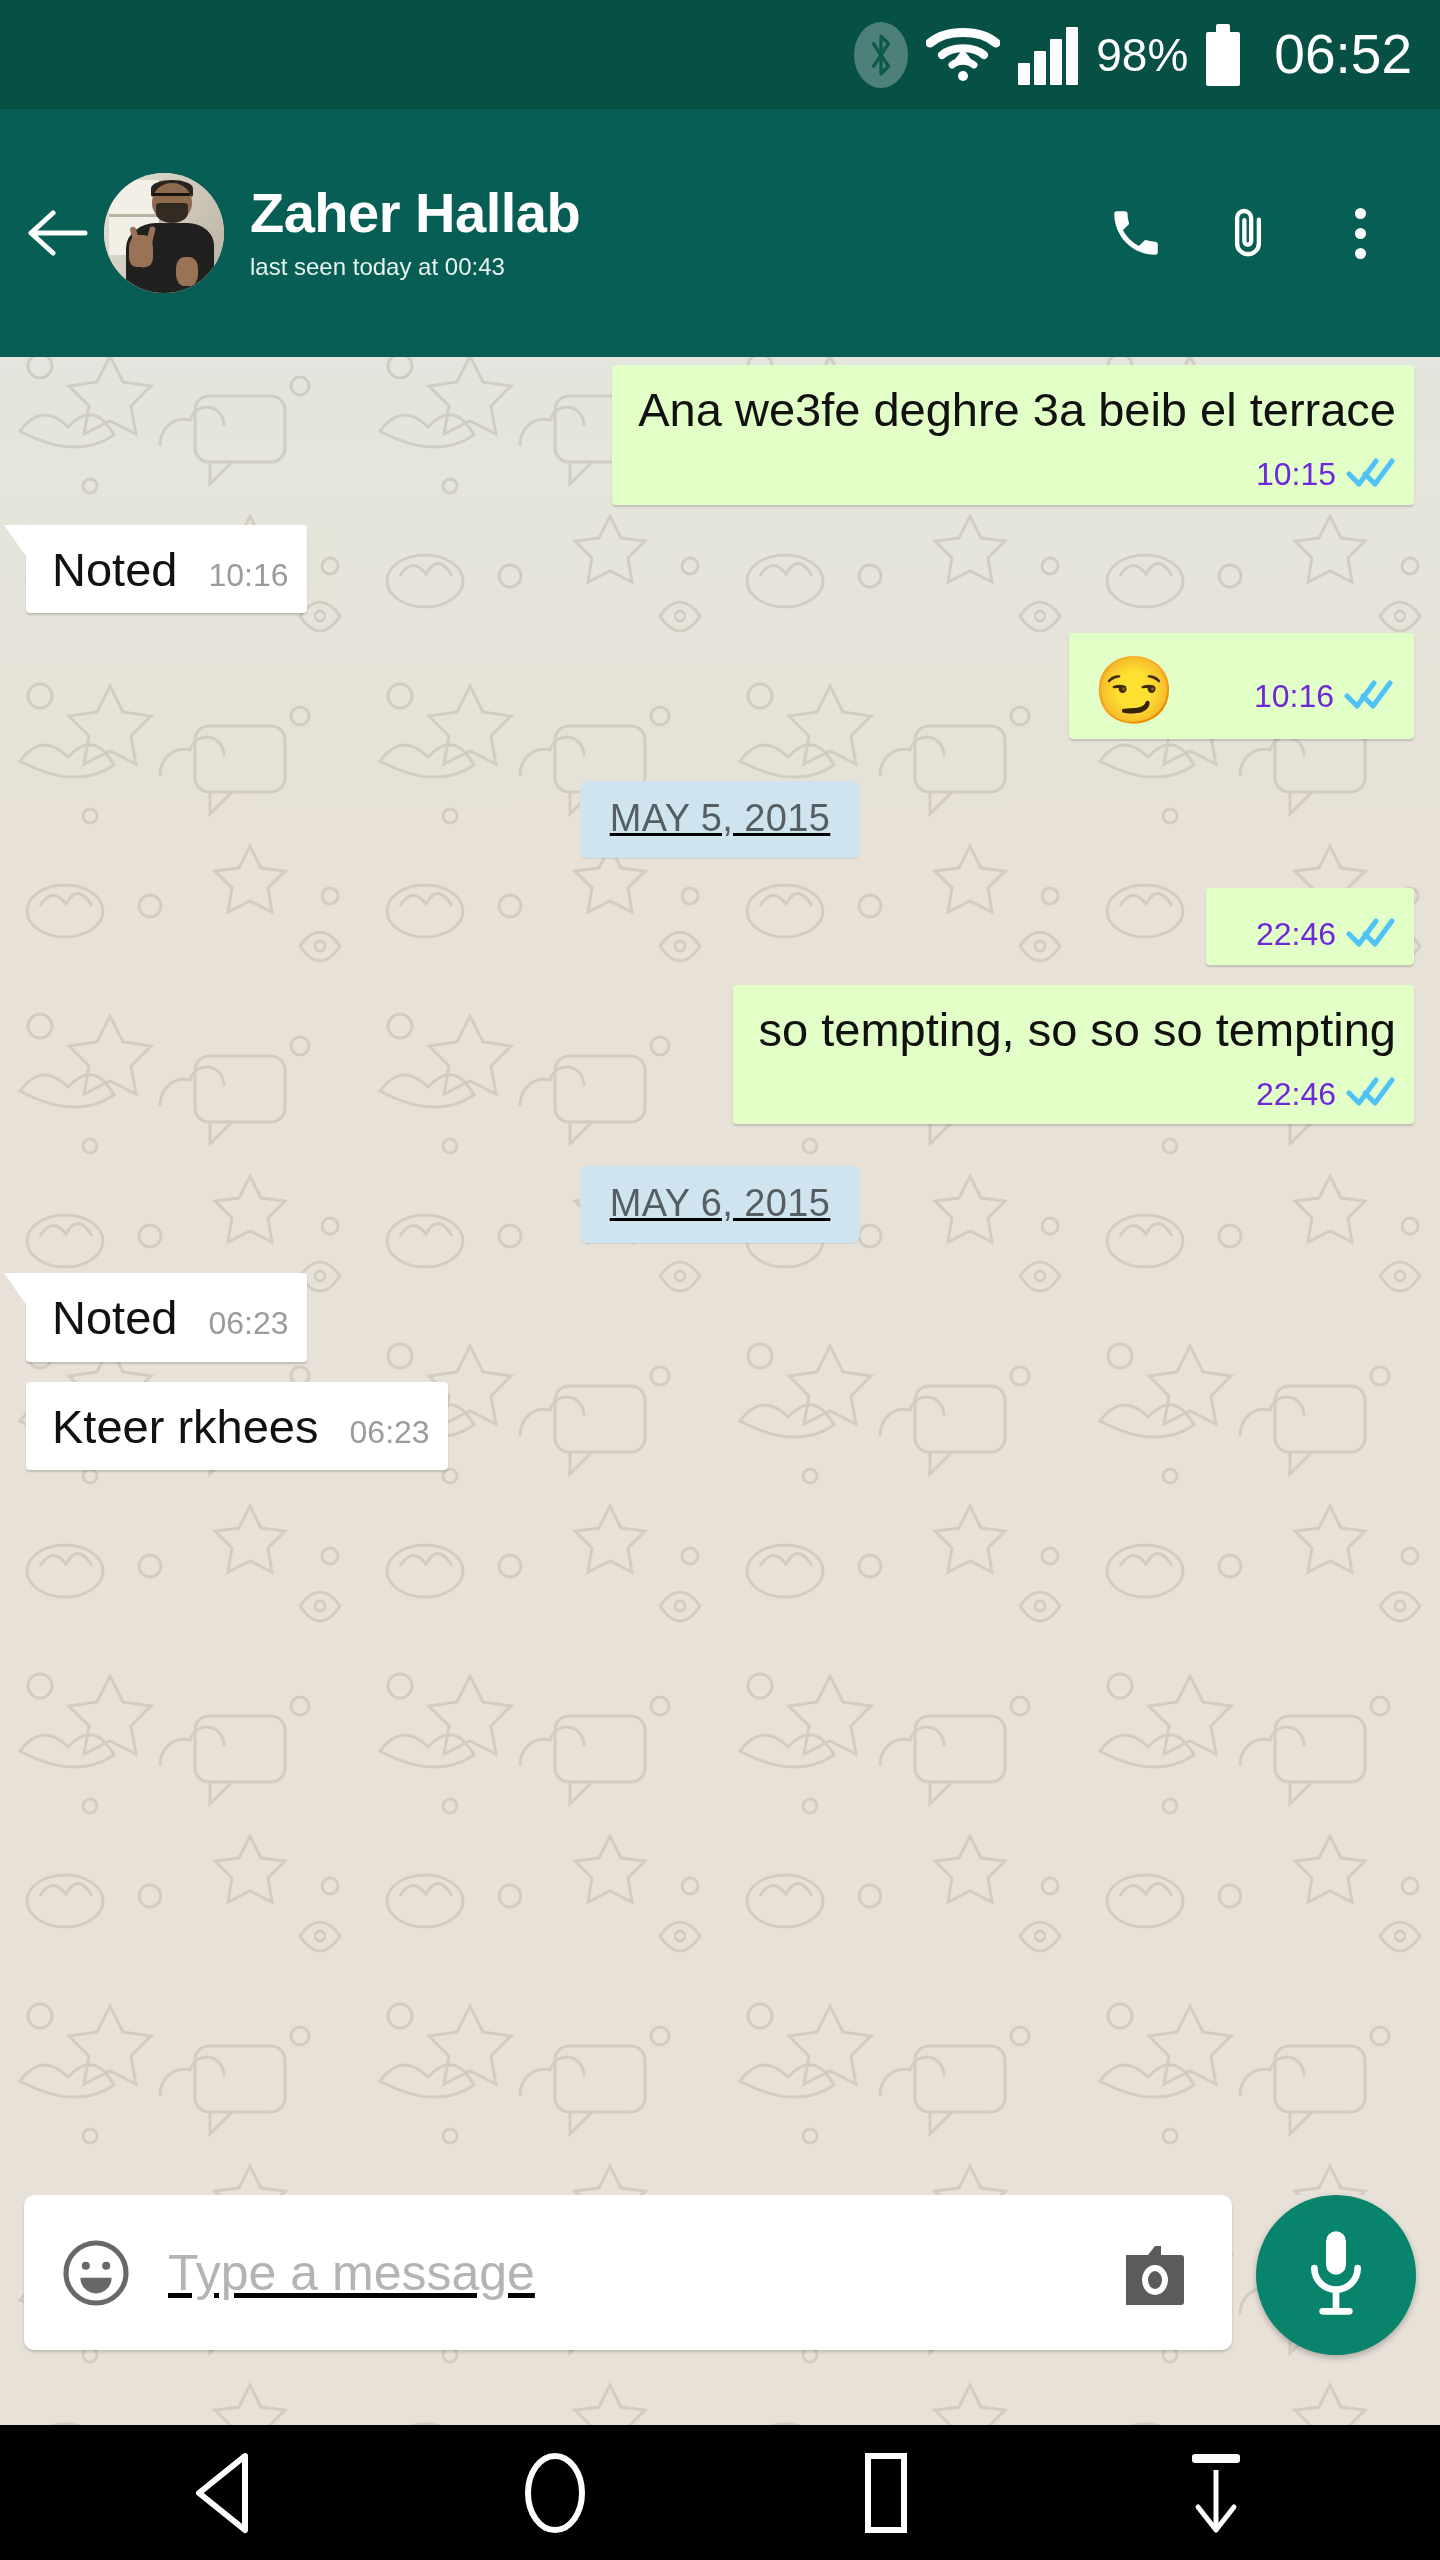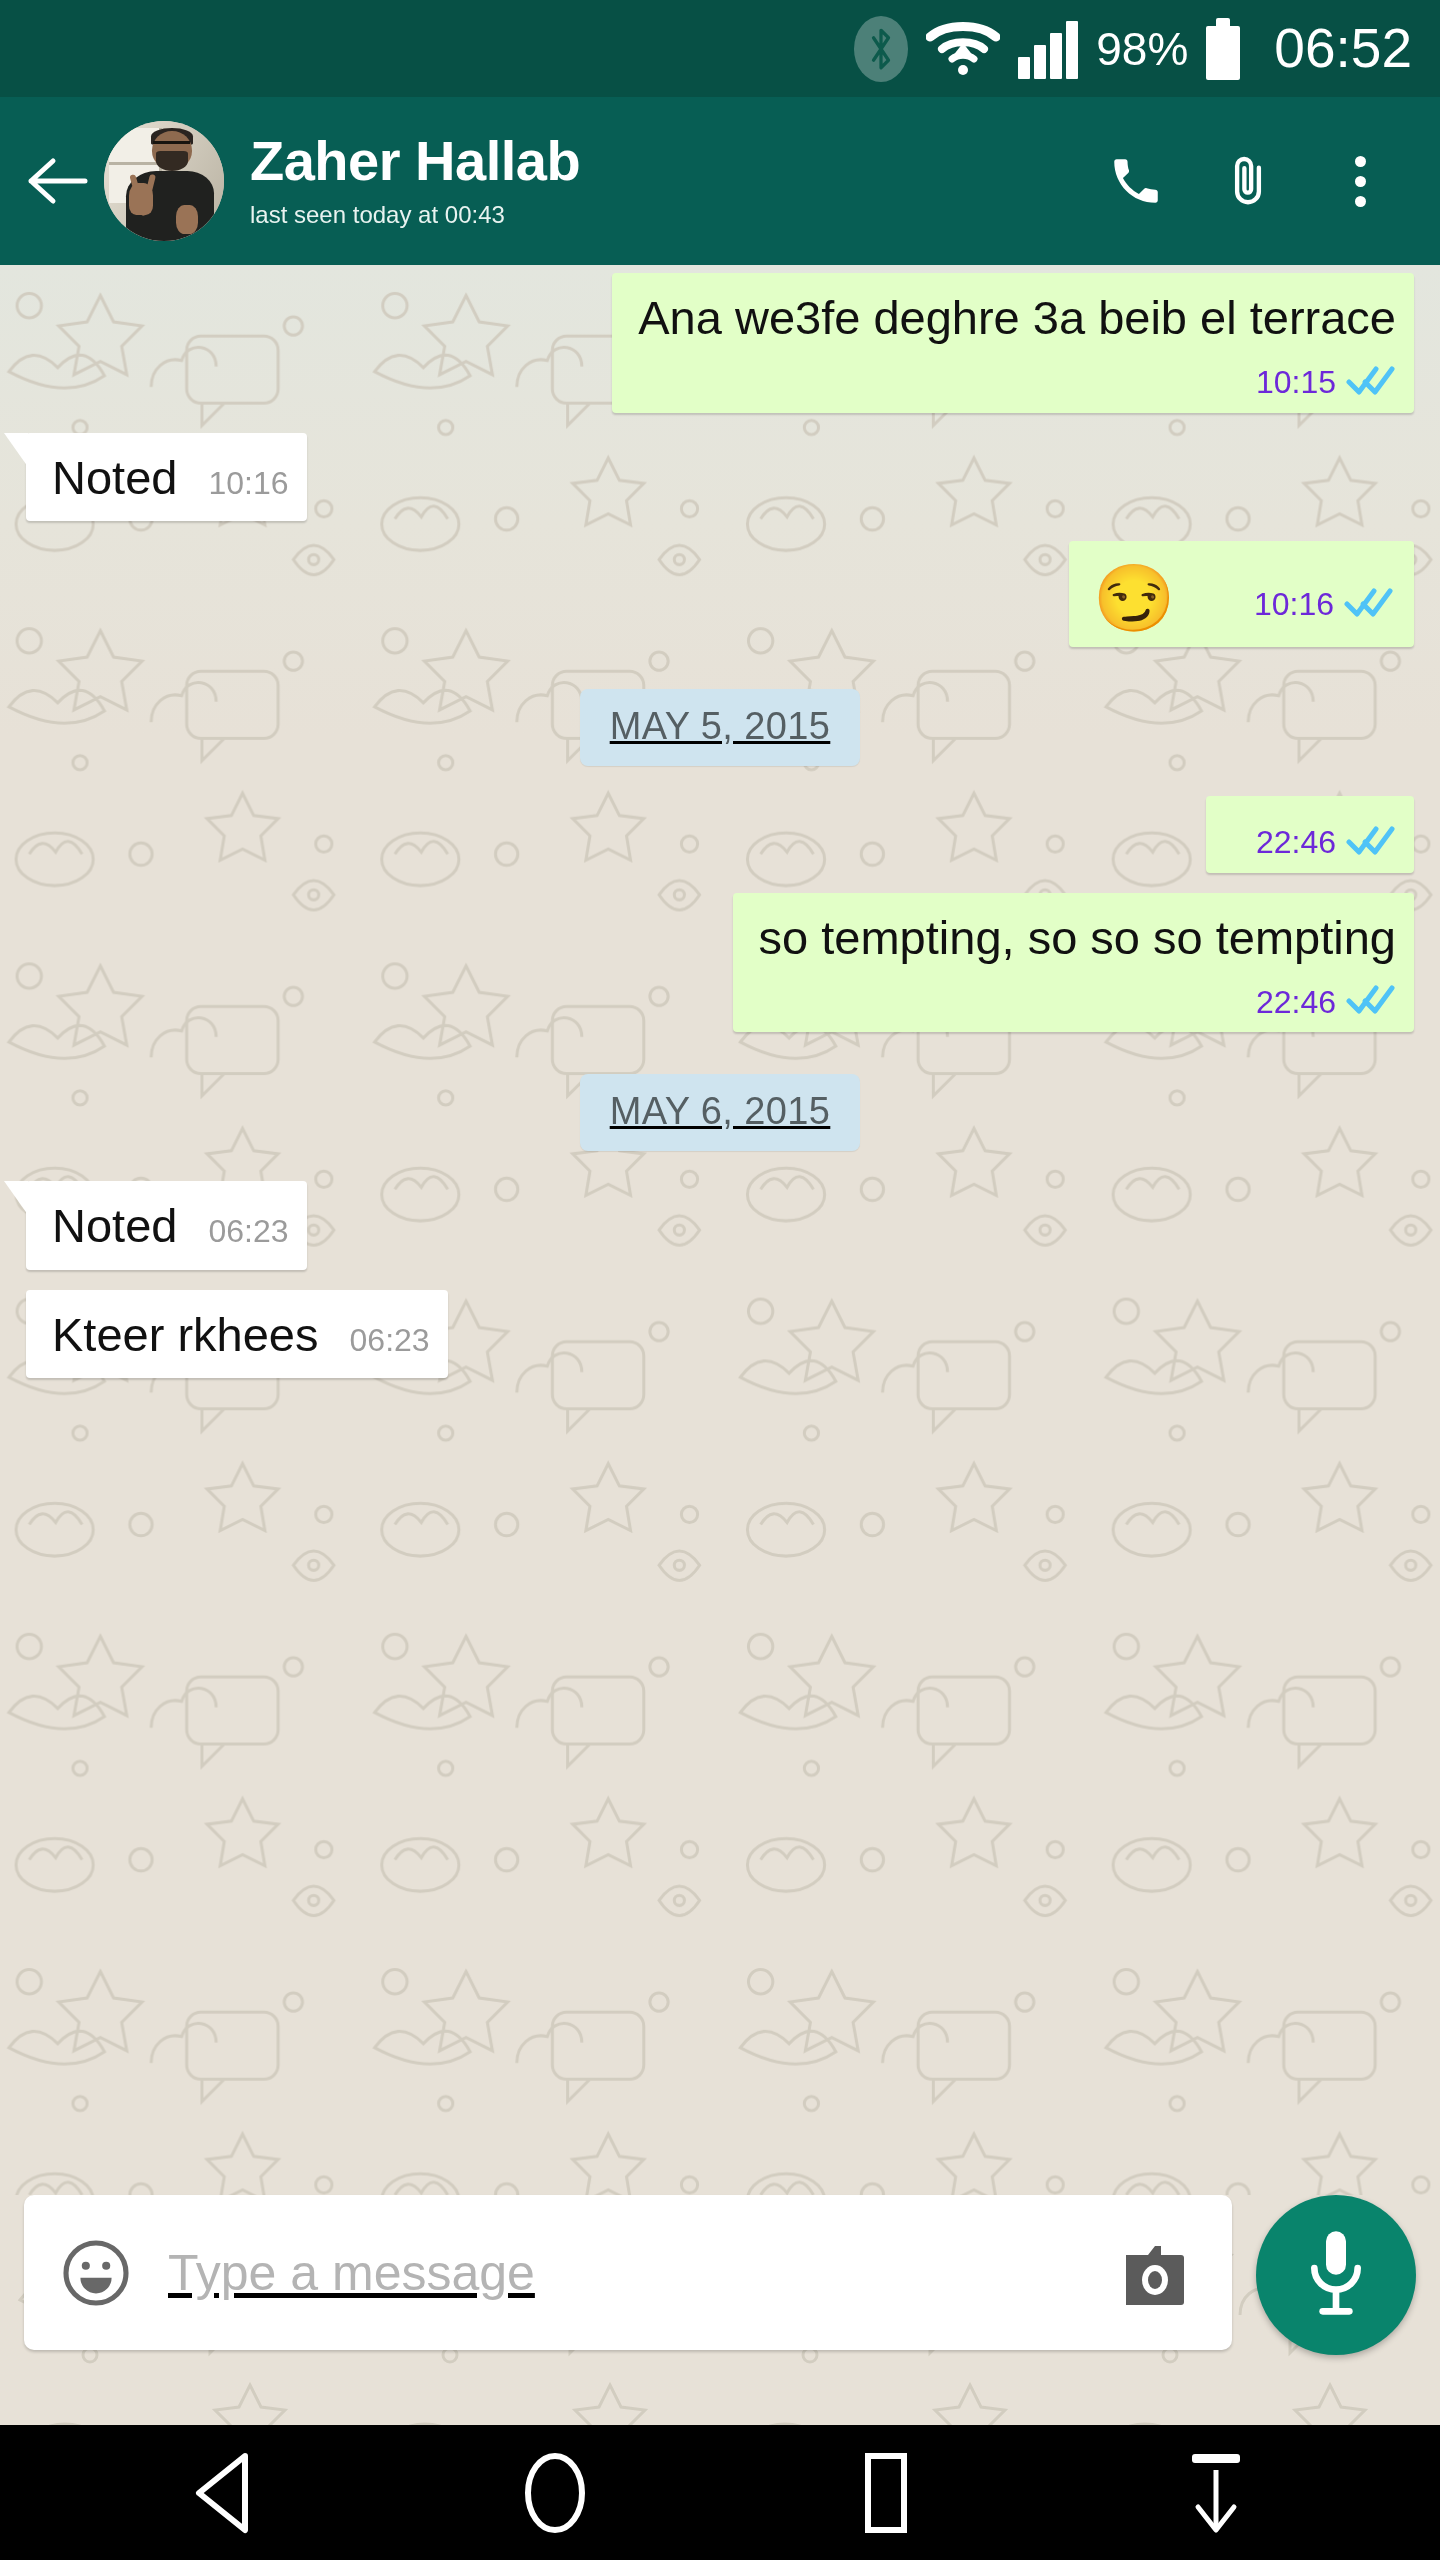--- a/index.html
+++ b/index.html
@@ -16,21 +16,21 @@
     position: relative;
     width: 1440px;
     height: 2560px;
     display: flex;
     flex-direction: column;
     background: #ece5dd;
   }
 
   
   .status-bar {
-    height: 97px;
+    height: 109px;
     background: #075045;
     display: flex;
     align-items: center;
     justify-content: flex-end;
     padding-right: 28px;
     gap: 18px;
     flex: 0 0 auto;
   }
   .sb-icon { display: flex; align-items: center; }
   .bt-wrap {
@@ -58,21 +58,21 @@
   }
   .battery .cap {
     position: absolute; left: 10px; top: 0;
     width: 14px; height: 9px; background: #fff; border-radius: 2px 2px 0 0;
   }
   .bars { display: flex; align-items: flex-end; gap: 4px; height: 60px; }
   .bars i { display: block; width: 12px; background: #fff; border-radius: 1px; }
 
   
   .app-bar {
-    height: 168px;
+    height: 248px;
     background: #075e54;
     display: flex;
     align-items: center;
     padding: 0 24px 0 16px;
     flex: 0 0 auto;
   }
   .back-btn {
     width: 84px; height: 84px;
     display: flex; align-items: center; justify-content: center;
     flex: 0 0 auto;

